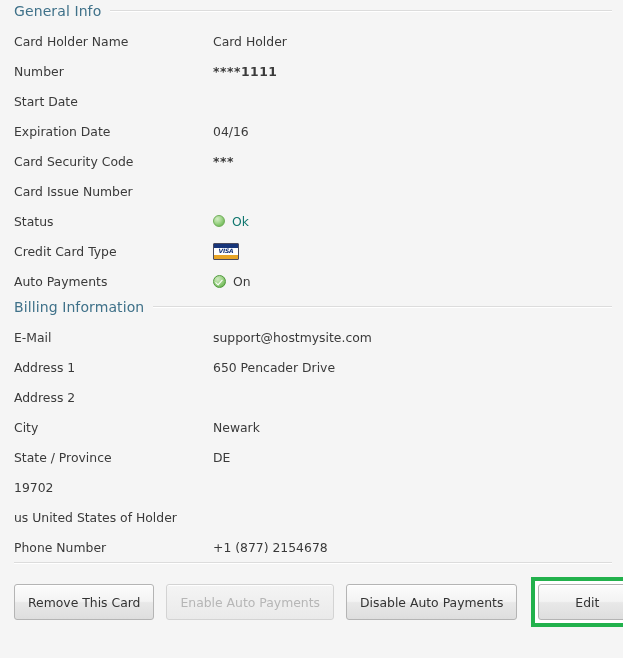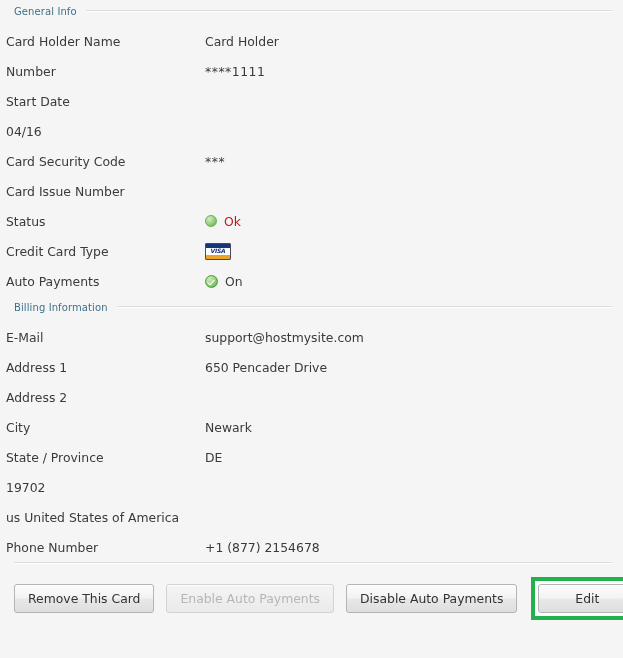--- a/index.html
+++ b/index.html
@@ -21,61 +21,62 @@
   
   .section-header {
     display: flex;
     align-items: center;
     height: 22px;
     padding-left: 14px;
     padding-right: 11px;
   }
   .section-header .sh-text {
     color: #3f7189;
-    font-size: 10px;
+    font-size: 14px;
     white-space: nowrap;
     padding-right: 9px;
     letter-spacing: 0.1px;
   }
   .section-header .sh-rule {
     flex: 1 1 auto;
     height: 1px;
     background: #dcdcdc;
     border-bottom: 1px solid #ffffff;
   }
 
   
   .field-list {
     padding-top: 4px;
   }
   .field-row {
     display: flex;
     align-items: center;
     height: 30px;
-    padding-left: 6px;
+    padding-left: 14px;
   }
   .field-label {
     width: 199px;
     flex: 0 0 199px;
     color: #3a3a3a;
     font-size: 12.4px;
     white-space: nowrap;
   }
   .field-value {
     color: #3a3a3a;
     font-size: 12.4px;
     white-space: nowrap;
     display: flex;
     align-items: center;
   }
   .field-value.masked {
     letter-spacing: 0.5px;
+    font-weight: bold;
   }
   .field-value.green-text {
-    color: #b91c1c;
+    color: #0f766e;
   }
 
   
   .icon-slot {
     display: inline-flex;
     align-items: center;
     margin-right: 7px;
   }
   .status-dot {
     width: 12px;
@@ -153,21 +154,21 @@
     border-bottom: 1px solid #ffffff;
   }
   .button-bar {
     display: flex;
     align-items: center;
     padding-left: 14px;
     padding-top: 13px;
     position: relative;
   }
   .btn {
-    height: 29px;
+    height: 36px;
     box-sizing: border-box;
     padding: 0 13px;
     margin-right: 12px;
     border: 1px solid #b4b4b4;
     border-radius: 3px;
     background: linear-gradient(to bottom, #fcfcfc 0%, #f3f3f3 48%, #e8e8e8 52%, #dedede 100%);
     color: #333333;
     font-family: "DejaVu Sans", "Liberation Sans", sans-serif;
     font-size: 12.4px;
     line-height: 27px;
@@ -215,20 +216,21 @@
       <div class="field-label">Number</div>
       <div class="field-value masked">****1111</div>
     </div>
 
     <div class="field-row">
       <div class="field-label">Start Date</div>
       <div class="field-value"></div>
     </div>
 
     <div class="field-row">
+      <div class="field-label">Expiration Date</div>
       <div class="field-value">04/16</div>
     </div>
 
     <div class="field-row">
       <div class="field-label">Card Security Code</div>
       <div class="field-value masked">***</div>
     </div>
 
     <div class="field-row">
       <div class="field-label">Card Issue Number</div>
@@ -302,21 +304,21 @@
     <div class="field-row">
       <div class="field-label">State / Province</div>
       <div class="field-value">DE</div>
     </div>
 
     <div class="field-row">
       <div class="field-value">19702</div>
     </div>
 
     <div class="field-row">
-      <div class="field-value">us United States of America</div>
+      <div class="field-value">us United States of Holder</div>
     </div>
 
     <div class="field-row">
       <div class="field-label">Phone Number</div>
       <div class="field-value">+1 (877) 2154678</div>
     </div>
 
   </div>
 </div>
 

